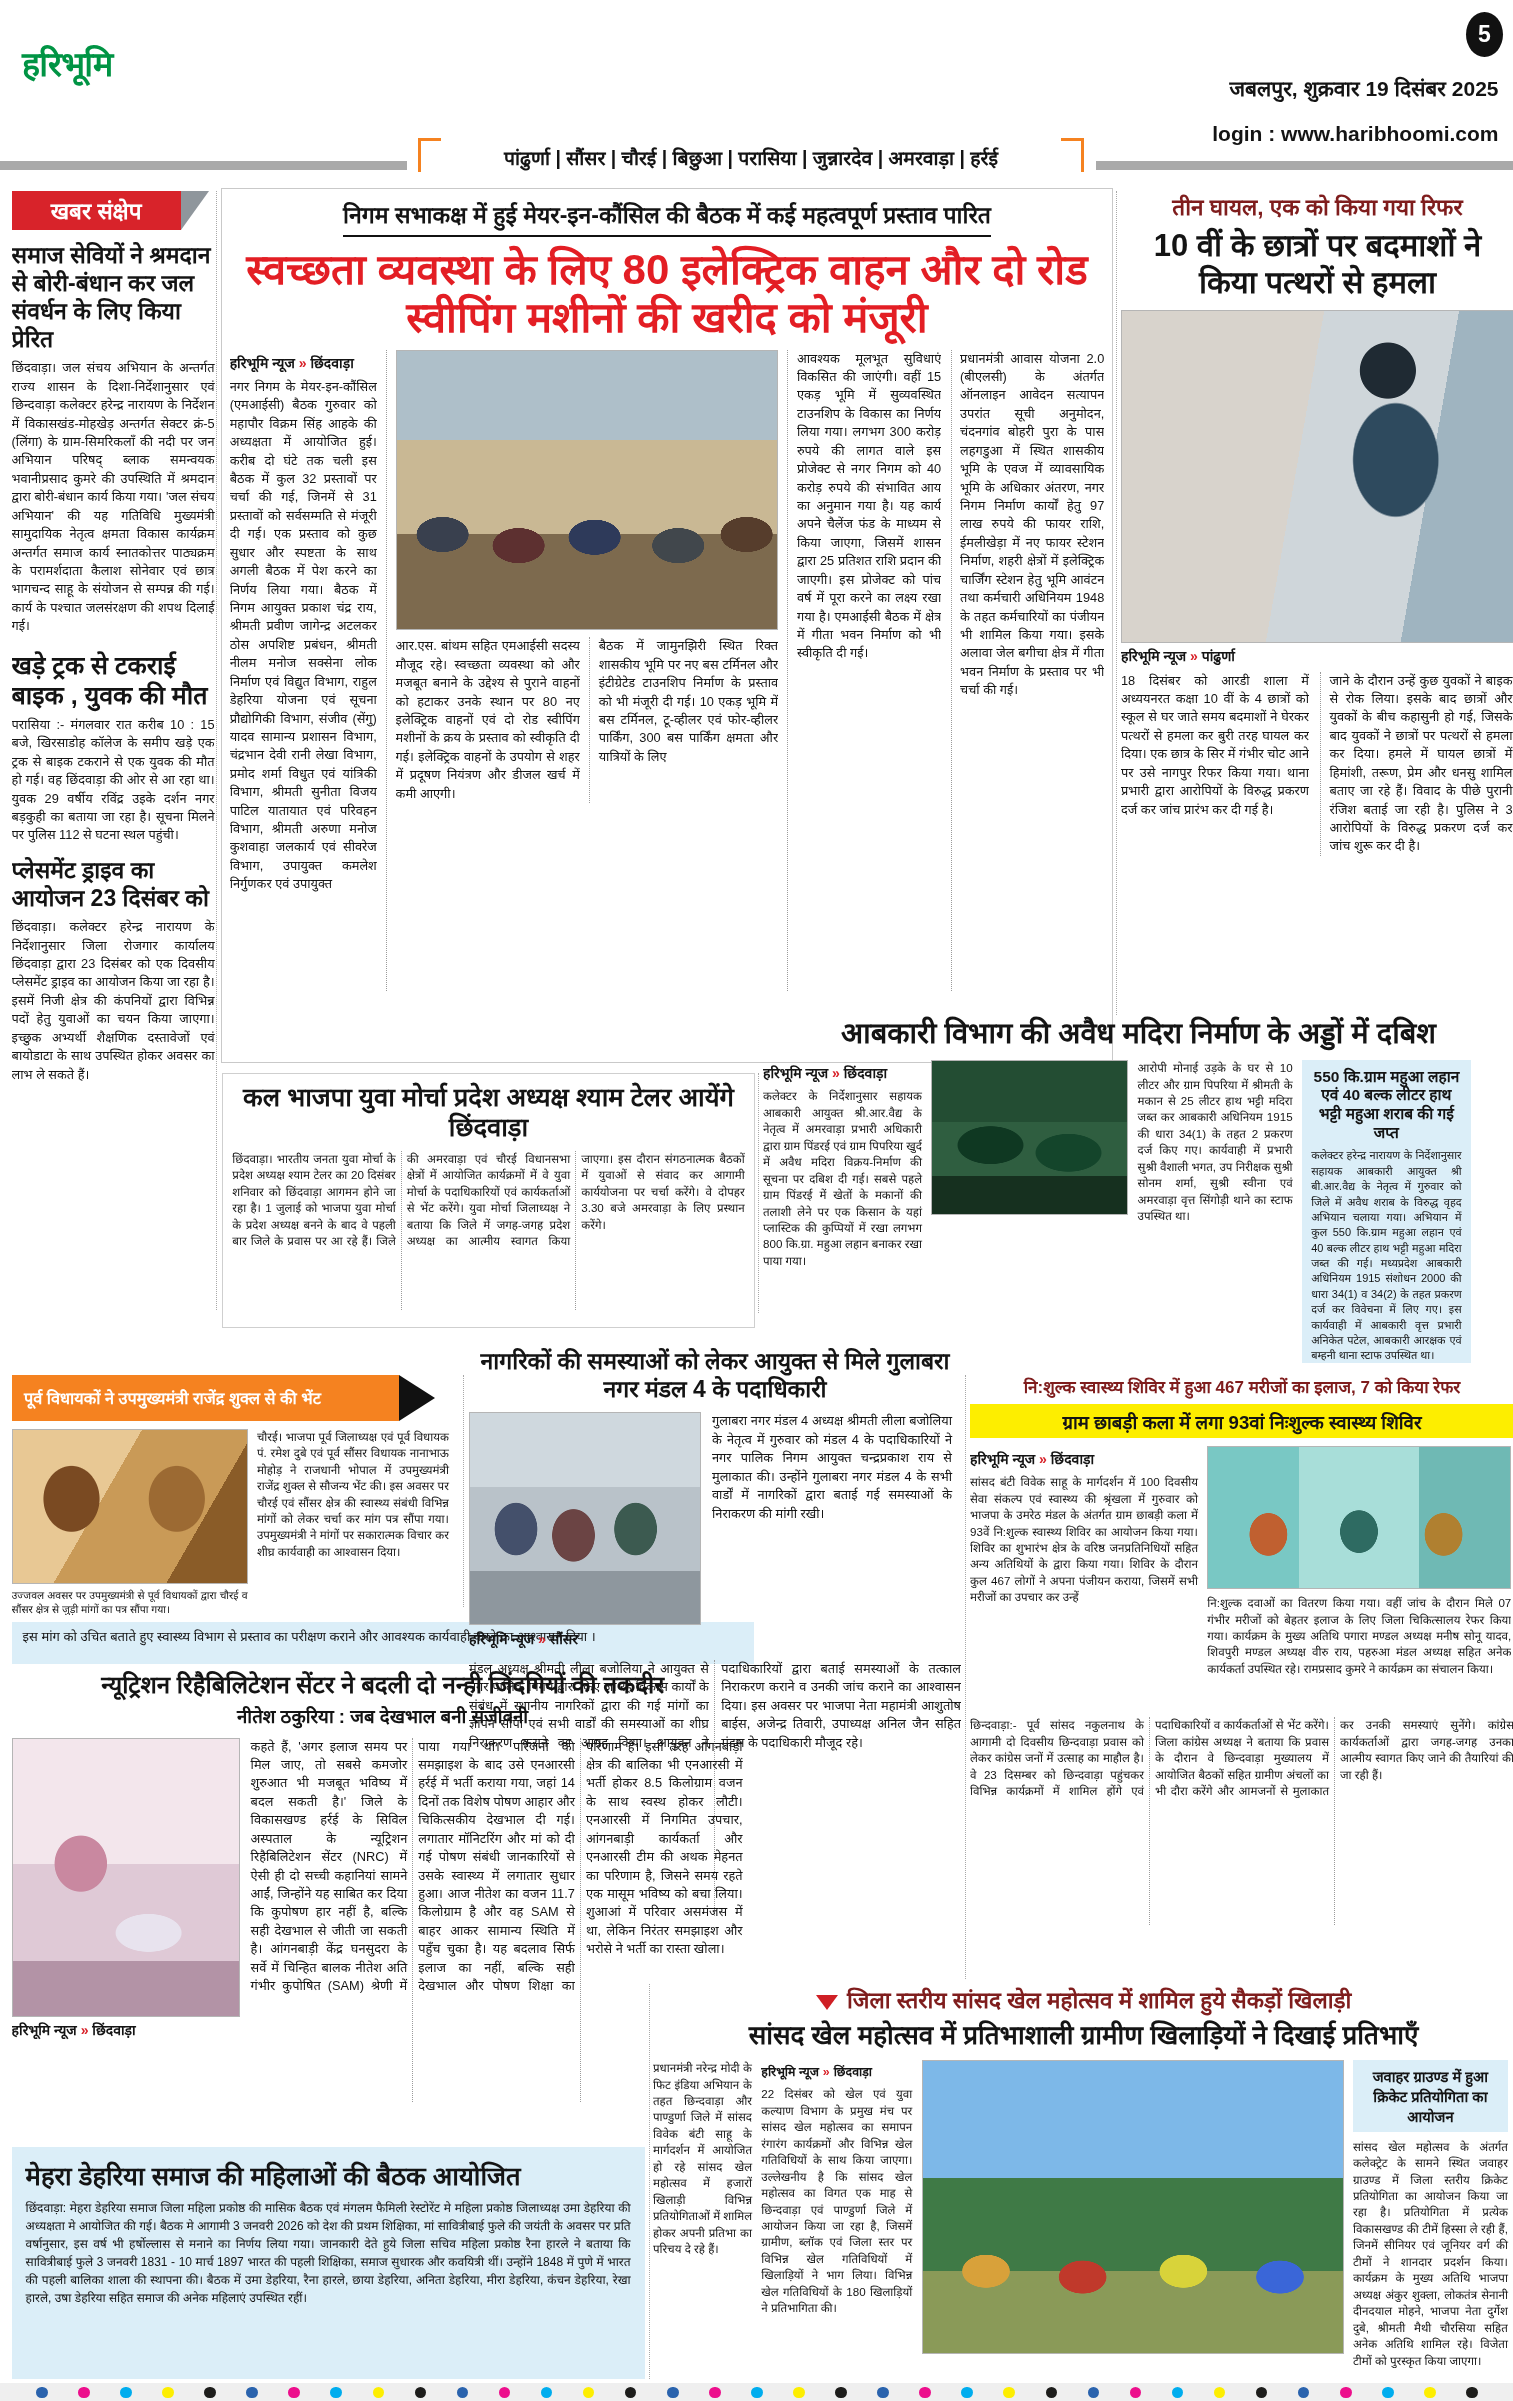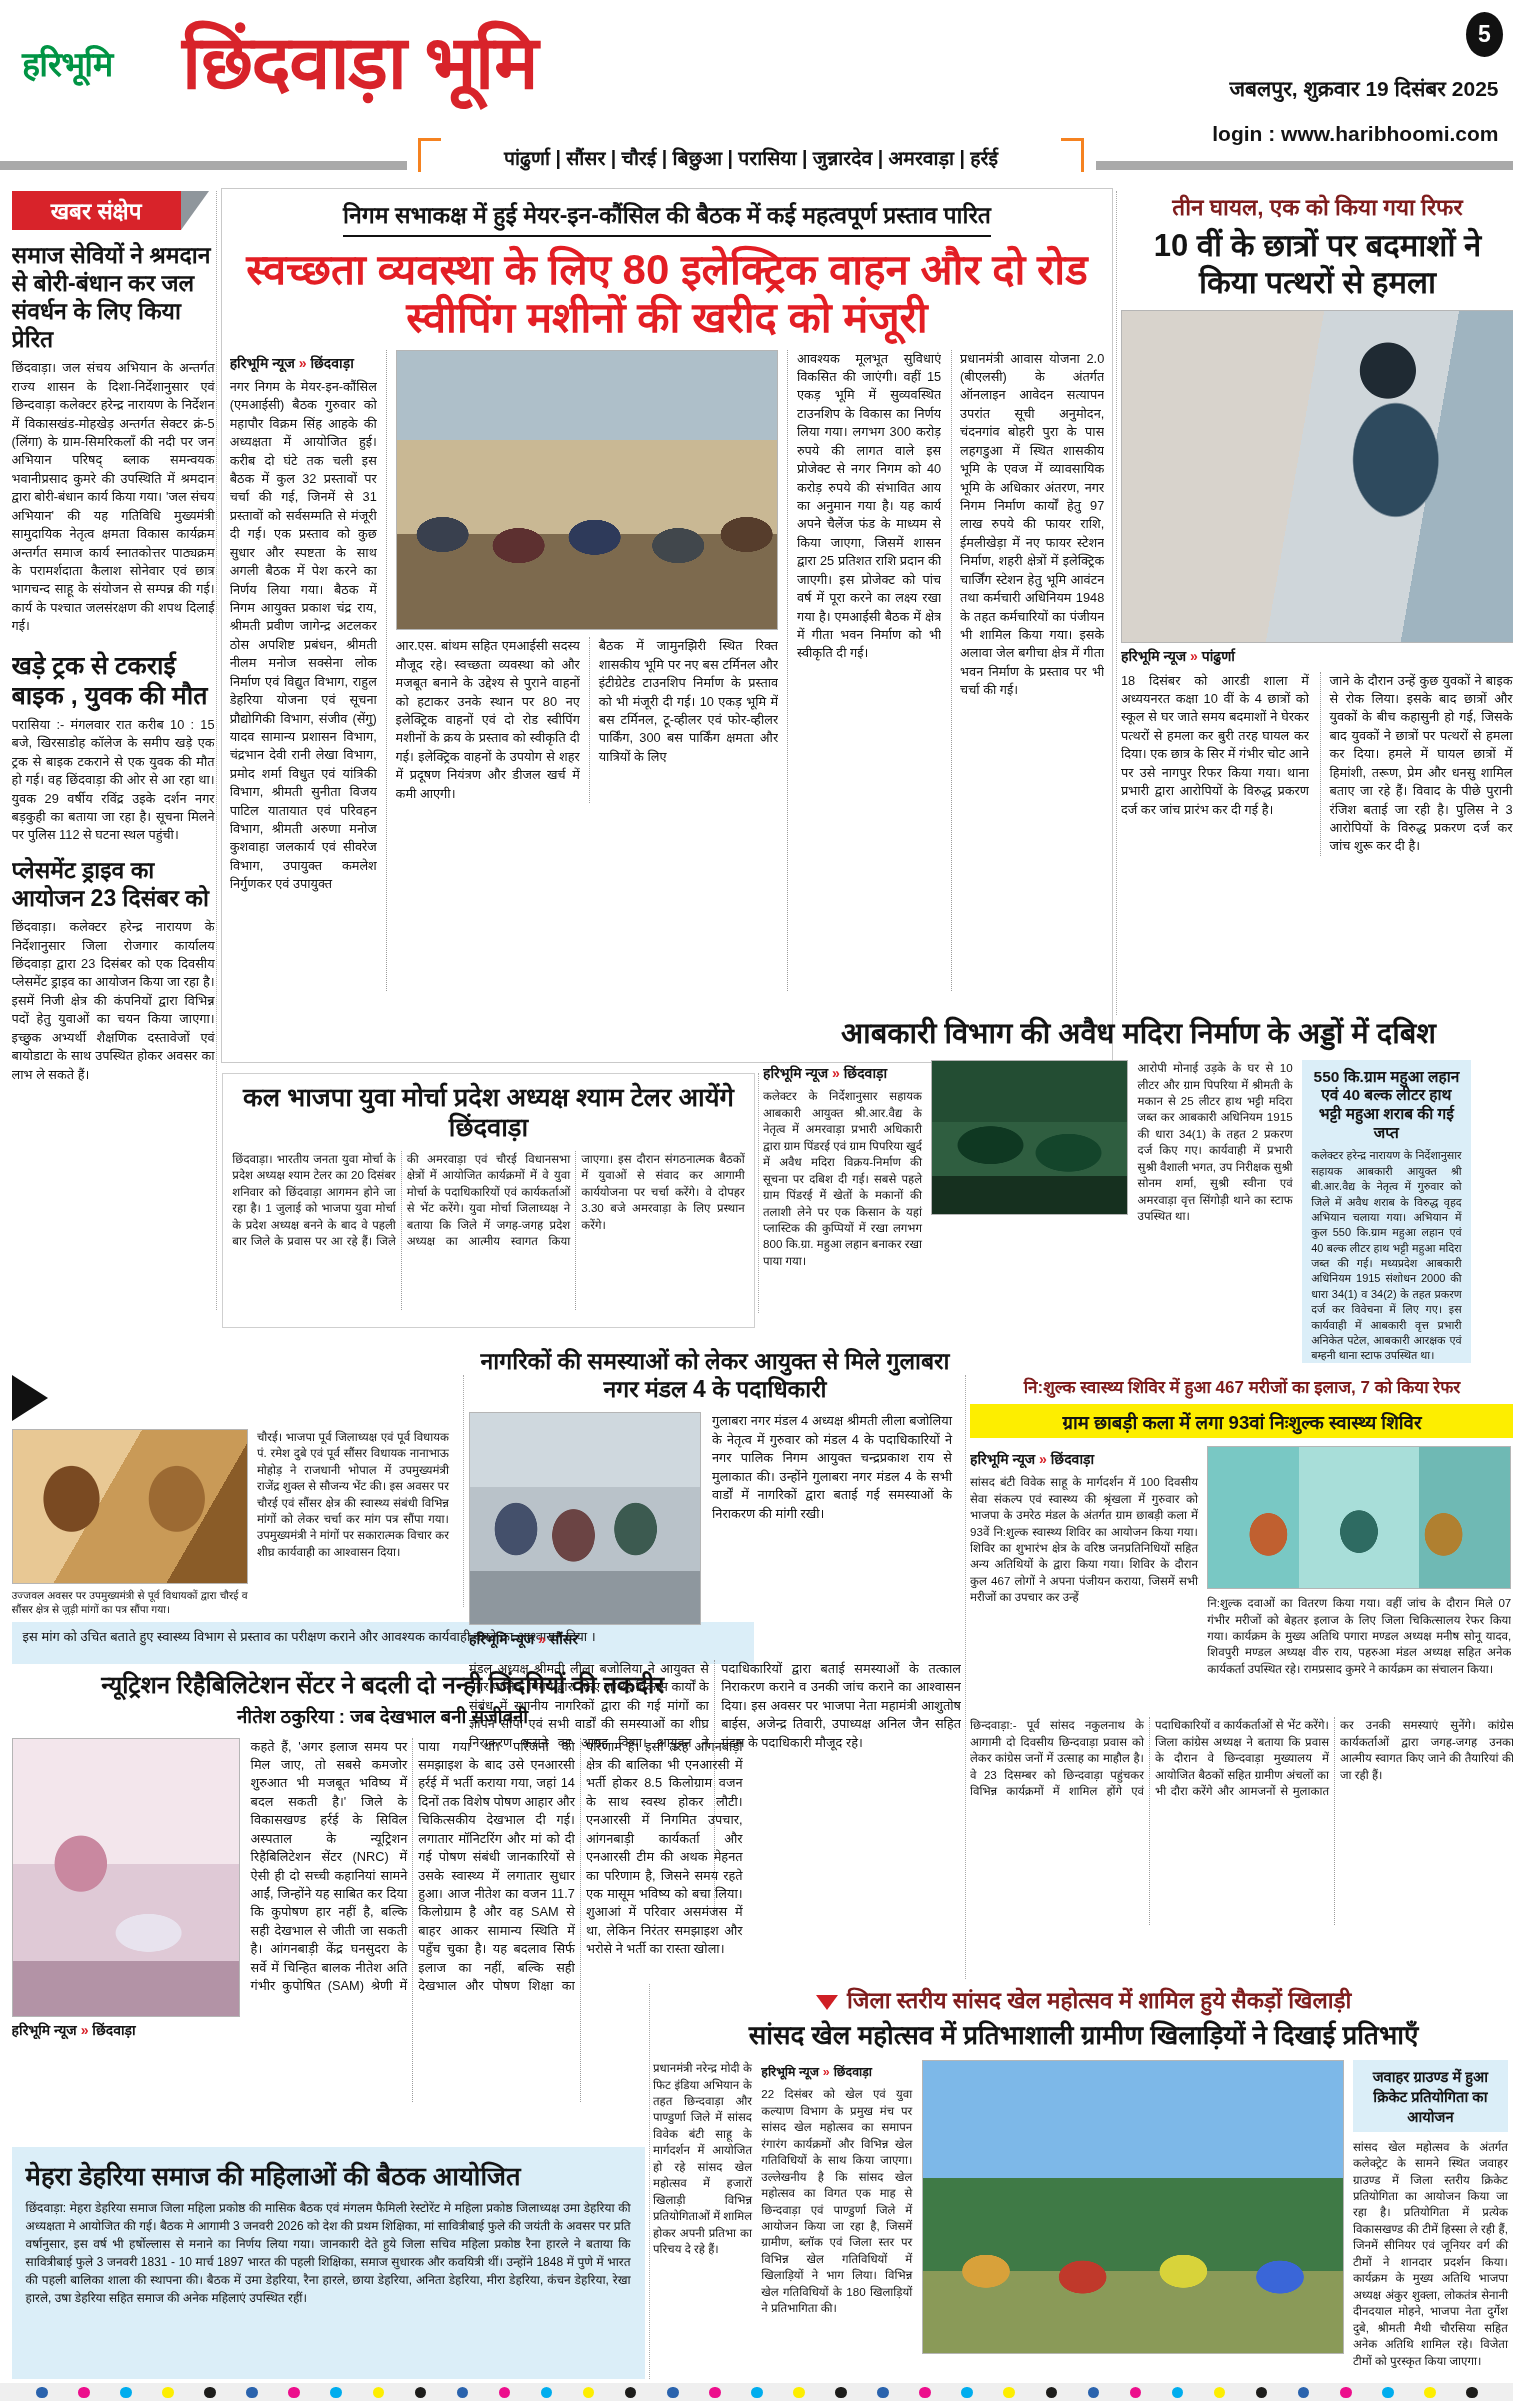--- a/index.html
+++ b/index.html
@@ -97,21 +97,20 @@
   .footer{background:#efefef;display:flex;align-items:center;justify-content:space-between;padding:0 36px;box-sizing:border-box;}
   .dot{width:11.6px;height:11.6px;border-radius:50%;display:inline-block;}
   .d1{background:#2a63ad}.d2{background:#ec0f8c}.d3{background:#00adee}.d4{background:#fdee00}.d5{background:#1d1d1b}
 </style>
 </head>
 <body>
 
 <div id="page">
 
   <div class="abs brand" style="left:22px;top:40px;">हरिभूमि</div>
-  <div class="abs masthead" style="left:182px;top:26px;width:697px;">छिंदवाड़ा भूमि</div>
   <div class="abs pagebadge" style="left:1466px;top:12.4px;">5</div>
   <div class="abs hdate" style="right:15.5px;top:74px;width:387px;">जबलपुर, शुक्रवार 19 दिसंबर 2025</div>
   <div class="abs hlogin" style="right:15.5px;top:122px;width:387px;">login : www.haribhoomi.com</div>
   <div class="abs hbar" style="left:0;top:161px;width:407px;"></div>
   <div class="abs hbar" style="left:1096px;top:161px;width:418px;"></div>
   <div class="abs" style="left:418px;top:138px;width:666px;height:40px;">
     <span class="cbr l"></span>
     <span class="cbr r"></span>
     <div class="cities">पांढुर्णा | सौंसर | चौरई | बिछुआ | परासिया | जुन्नारदेव | अमरवाड़ा | हर्रई</div>
   </div>
@@ -186,20 +185,21 @@
       <div class="bt-s" style="width:155px;">आरोपी मोनाई उड़के के घर से 10 लीटर और ग्राम पिपरिया में श्रीमती के मकान से 25 लीटर हाथ भट्टी मदिरा जब्त कर आबकारी अधिनियम 1915 की धारा 34(1) के तहत 2 प्रकरण दर्ज किए गए। कार्यवाही में प्रभारी सुश्री वैशाली भगत, उप निरीक्षक सुश्री सोनम शर्मा, सुश्री स्वीना एवं अमरवाड़ा वृत्त सिंगोड़ी थाने का स्टाफ उपस्थित था।</div>
       <div class="bluebox" style="width:169px;padding:7.7px 9.3px;">
         <div class="sech" style="font-size:15.5px;">550 कि.ग्राम महुआ लहान एवं 40 बल्क लीटर हाथ भट्टी महुआ शराब की गई जप्त</div>
         <div style="font-size:11px;line-height:1.4;text-align:justify;margin-top:6.2px;">कलेक्टर हरेन्द्र नारायण के निर्देशानुसार सहायक आबकारी आयुक्त श्री बी.आर.वैद्य के नेतृत्व में गुरुवार को जिले में अवैध शराब के विरुद्ध वृहद अभियान चलाया गया। अभियान में कुल 550 कि.ग्राम महुआ लहान एवं 40 बल्क लीटर हाथ भट्टी महुआ मदिरा जब्त की गई। मध्यप्रदेश आबकारी अधिनियम 1915 संशोधन 2000 की धारा 34(1) व 34(2) के तहत प्रकरण दर्ज कर विवेचना में लिए गए। इस कार्यवाही में आबकारी वृत्त प्रभारी अनिकेत पटेल, आबकारी आरक्षक एवं बम्हनी थाना स्टाफ उपस्थित था।</div>
       </div>
     </div>
   </div>
 
   <div class="abs" style="left:11.6px;top:1375px;width:448px;height:240px;overflow:hidden;">
     <div style="display:flex;align-items:center;">
+      <div class="banner" style="width:387px;">पूर्व विधायकों ने उपमुख्यमंत्री राजेंद्र शुक्ल से की भेंट</div>
       <span class="btri"></span>
     </div>
     <div style="display:flex;gap:9.3px;margin-top:7.7px;">
       <div style="width:236px;">
         <div class="ph ph-exmla" style="width:236px;height:155px;"></div>
         <div style="font-size:10.5px;line-height:1.35;margin-top:3.9px;text-align:justify;">उज्जवल अवसर पर उपमुख्यमंत्री से पूर्व विधायकों द्वारा चौरई व सौंसर क्षेत्र से जुड़ी मांगों का पत्र सौंपा गया।</div>
       </div>
       <div class="bt-s" style="width:192px;">चौरई। भाजपा पूर्व जिलाध्यक्ष एवं पूर्व विधायक पं. रमेश दुबे एवं पूर्व सौंसर विधायक नानाभाऊ मोहोड़ ने राजधानी भोपाल में उपमुख्यमंत्री राजेंद्र शुक्ल से सौजन्य भेंट की। इस अवसर पर चौरई एवं सौंसर क्षेत्र की स्वास्थ्य संबंधी विभिन्न मांगों को लेकर चर्चा कर मांग पत्र सौंपा गया। उपमुख्यमंत्री ने मांगों पर सकारात्मक विचार कर शीघ्र कार्यवाही का आश्वासन दिया।</div>
     </div>
   </div>

